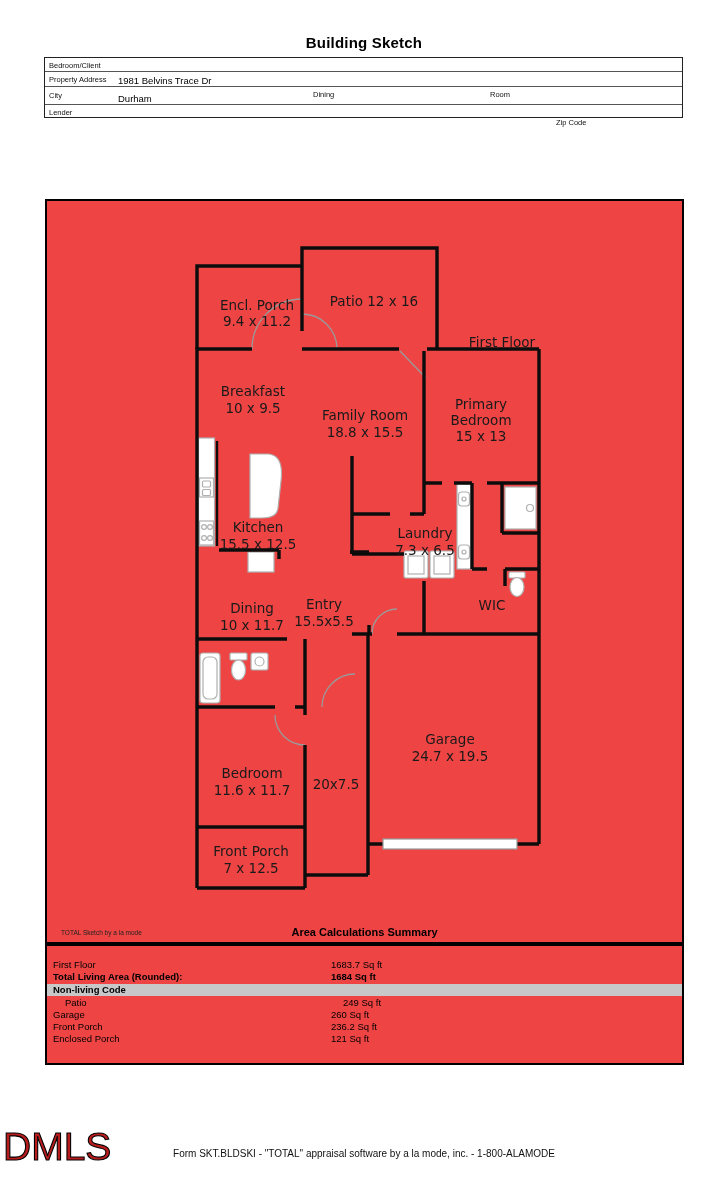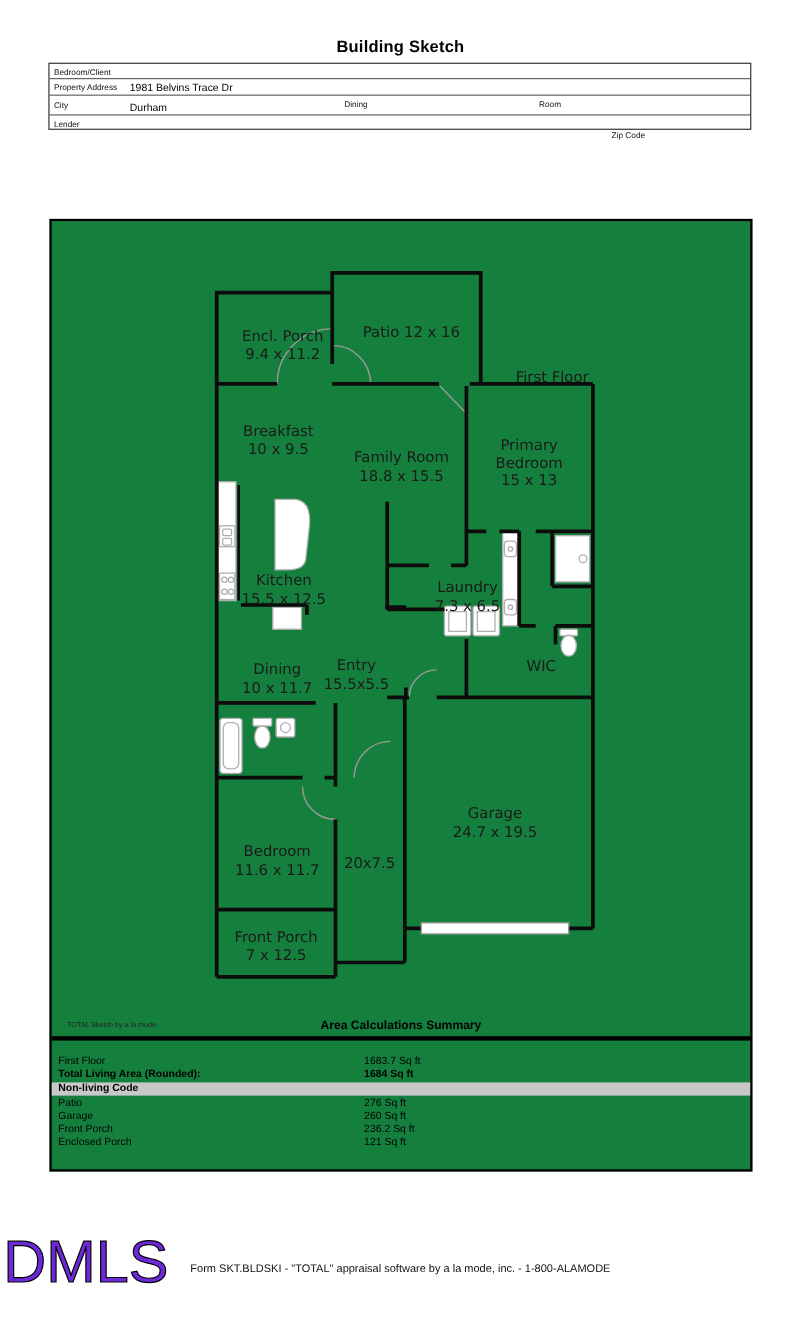--- a/index.html
+++ b/index.html
@@ -9,42 +9,42 @@
              font-size:15px;font-weight:bold;letter-spacing:.2px;}
   
   .form-table{position:absolute;left:44px;top:57px;width:639px;border:1px solid #222;box-sizing:border-box;}
   .form-row{position:relative;border-top:1px solid #555;box-sizing:border-box;}
   .form-row:first-child{border-top:none;}
   .fr1{height:13px;} .fr2{height:15px;} .fr3{height:18px;} .fr4{height:13px;}
   .f-label{position:absolute;font-size:7.5px;color:#111;white-space:nowrap;}
   .f-value{position:absolute;font-size:9.5px;color:#000;white-space:nowrap;}
   
   .sketch-box{position:absolute;left:45px;top:199px;width:635px;height:862px;
-              border:2px solid #000;background:#15803d;}
+              border:2px solid #000;background:#ef4444;}
   .floorplan{position:absolute;left:0;top:0;}
   .room-label{font-family:"DejaVu Sans",sans-serif;font-size:13.5px;fill:#1a1a1a;}
   
   .sum-head{position:absolute;left:0;top:719px;width:100%;height:22px;}
   .sum-brand{position:absolute;left:14px;top:9px;font-size:6.5px;color:#222;}
   .sum-title{position:absolute;left:0;top:6px;width:100%;text-align:center;
              font-size:11px;font-weight:bold;}
   .sum-bar{position:absolute;left:0;top:741px;width:100%;height:4px;background:#000;}
   .sum-band{position:absolute;left:0;width:100%;height:12px;background:#c8c8c8;
             font-size:9.5px;font-weight:bold;line-height:12px;}
   .sum-band span{padding-left:6px;}
   .sum-row{position:absolute;left:0;width:100%;height:12px;font-size:9.5px;line-height:12px;}
   .sum-row .lab{position:absolute;left:6px;}
   .sum-row .val{position:absolute;left:284px;}
   .bold{font-weight:bold;}
   .r-living{top:746px;} .r-first{top:758px;} .r-total{top:770px;}
-  .r-nonliving{top:783px;} .r-patio{top:796px;} .r-garage{top:808px;}
+  .r-nonliving{top:783px;} .r-patio{top:796px;margin-left:12px;} .r-garage{top:808px;}
   .r-fporch{top:820px;} .r-eporch{top:832px;}
   
   .logo{position:absolute;left:3px;top:1126px;font-family:"Liberation Sans",sans-serif;
-        font-size:54px;font-weight:400;color:#6d28d9;-webkit-text-stroke:1.1px #000;
+        font-size:39px;font-weight:400;color:#b91c1c;-webkit-text-stroke:1.1px #000;
         letter-spacing:0px;line-height:42px;}
   .footer-line{position:absolute;left:0;top:1148px;width:100%;text-align:center;
                font-size:10px;color:#111;}
 </style>
 </head>
 <body>
 
 <div class="page">
 
   <div class="doc-title">Building Sketch</div>
@@ -186,21 +186,21 @@
     </div>
     <div class="sum-row r-total bold">
       <span class="lab">Total Living Area (Rounded):</span>
       <span class="val">1684 Sq ft</span>
     </div>
     <div class="sum-band r-nonliving">
       <span>Non-living Code</span>
     </div>
     <div class="sum-row r-patio">
       <span class="lab">Patio</span>
-      <span class="val">276 Sq ft</span>
+      <span class="val">249 Sq ft</span>
     </div>
     <div class="sum-row r-garage">
       <span class="lab">Garage</span>
       <span class="val">260 Sq ft</span>
     </div>
     <div class="sum-row r-fporch">
       <span class="lab">Front Porch</span>
       <span class="val">236.2 Sq ft</span>
     </div>
     <div class="sum-row r-eporch">

